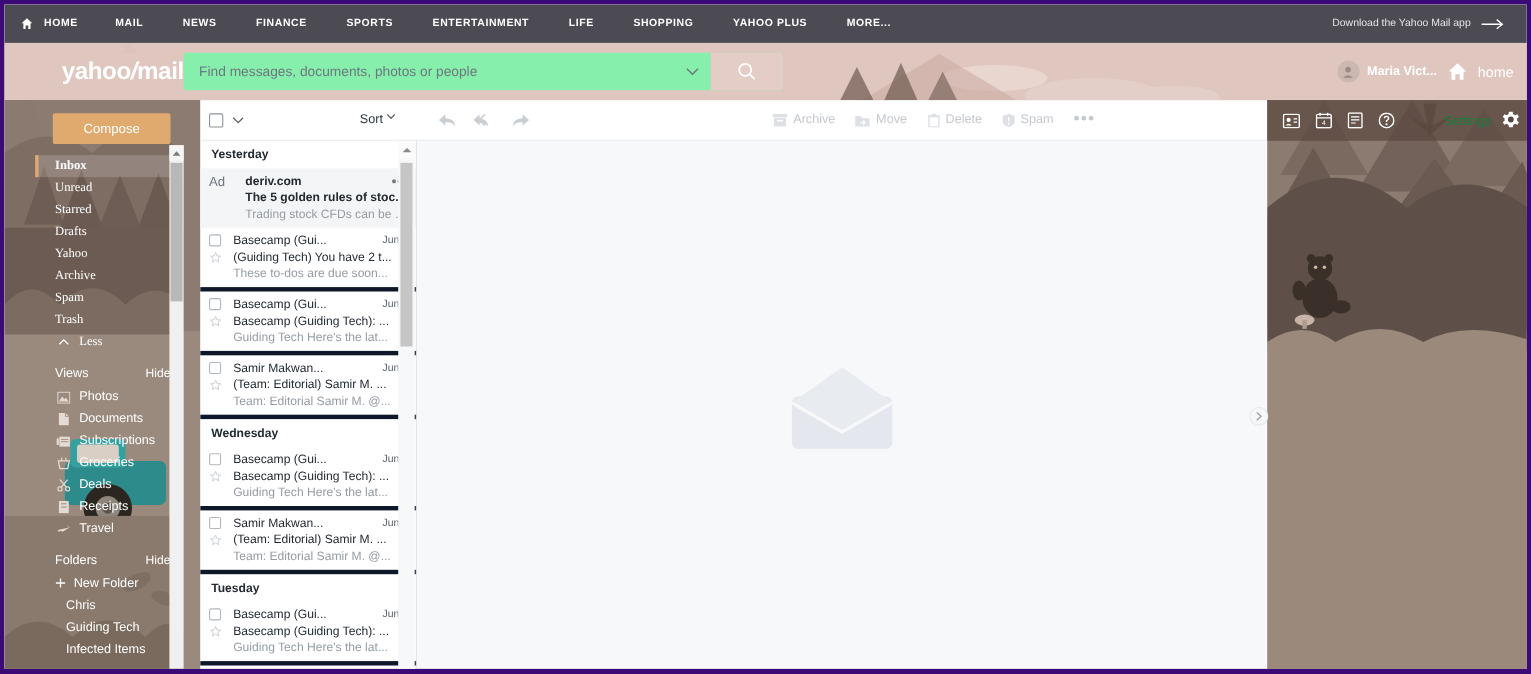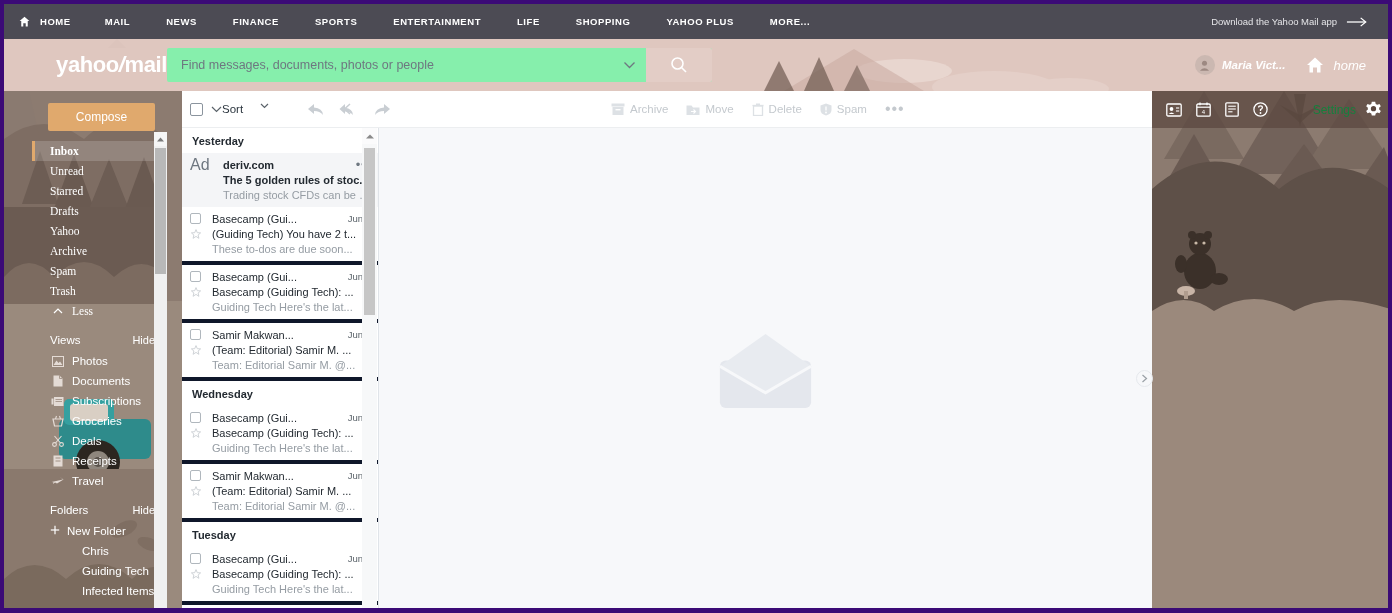--- a/index.html
+++ b/index.html
@@ -116,21 +116,21 @@
   }
   .search-btn {
     width: 66px; height: 34px;
     background: #e3cdc6;
     display: flex; align-items: center; justify-content: center;
     cursor: pointer;
     border-radius: 0 2px 2px 0;
   }
   .mailhead-right {
     margin-left: auto; display: flex; align-items: center;
-    gap: 20px; padding-right: 22px; font-style: italic;
+    gap: 9px; padding-right: 12px;
   }
   .user-chip { display: flex; align-items: center; gap: 7px; cursor: pointer; }
   .avatar {
     width: 20px; height: 20px; border-radius: 50%;
     background: #cbb8b1;
     display: flex; align-items: center; justify-content: center;
   }
   .user-name { color: #fff; font-size: 11.5px; font-weight: bold; }
   .home-chip { display: flex; align-items: center; gap: 8px; cursor: pointer; }
   .home-chip .hg { width: 20px; height: 20px; }
@@ -183,21 +183,20 @@
     font-size: 11.5px; color: #fff;
     margin-top: 8px;
   }
   .section-head .hide { margin-left: auto; cursor: pointer; font-size: 11px; }
   .subfolder {
     height: 20px;
     display: flex; align-items: center;
     padding-left: 28px;
     font-size: 11.5px; color: #fff;
     cursor: pointer;
-    margin-left: 22px;
   }
   .newfolder {
     height: 20px; display: flex; align-items: center;
     padding-left: 18px; font-size: 11.5px; color: #fff; cursor: pointer; gap: 7px;
   }
 
   
   .sb-scroll {
     position: absolute; left: 150px; top: 128px;
     width: 13px; height: 480px;
@@ -228,22 +227,23 @@
   }
   .tb-check {
     width: 13px; height: 13px;
     border: 1.5px solid #8b949e;
     border-radius: 2px;
     margin-left: 8px;
     cursor: pointer;
   }
   .tb-caret { margin-left: 8px; cursor: pointer; display: flex; }
   .tb-sort {
+    margin-left: 105px;
     font-size: 11.5px; color: #2c363f;
-    display: flex; align-items: flex-start; gap: 17px;
+    display: flex; align-items: flex-start; gap: 3px;
     cursor: pointer;
   }
   .tb-icons { margin-left: 38px; display: flex; align-items: center; gap: 14px; }
   .tb-ico { cursor: pointer; display: flex; align-items: center; }
   .tb-actions {
     margin-left: 220px;
     display: flex; align-items: center; gap: 18px;
   }
   .tb-act {
     display: flex; align-items: center; gap: 5px;
@@ -295,21 +295,21 @@
   }
   .msg-cb {
     width: 11px; height: 11px;
     border: 1.4px solid #b0b7bd;
     border-radius: 2px;
     flex: 0 0 11px;
     margin-right: 11px;
     cursor: pointer;
   }
   .ad-tag {
-    font-size: 16px; color: #6e7780;
+    font-size: 12px; color: #6e7780;
     flex: 0 0 22px; margin-right: 11px;
   }
   .msg-from {
     color: #232a31; font-size: 11px;
     white-space: nowrap; overflow: hidden; text-overflow: ellipsis;
     flex: 1;
   }
   .msg.ad .msg-from { font-weight: bold; }
   .msg-date { color: #5b636a; font-size: 9.5px; margin-left: 5px; white-space: nowrap; }
   .msg-dots { color: #6e7780; font-size: 13px; letter-spacing: .5px; cursor: pointer; }

